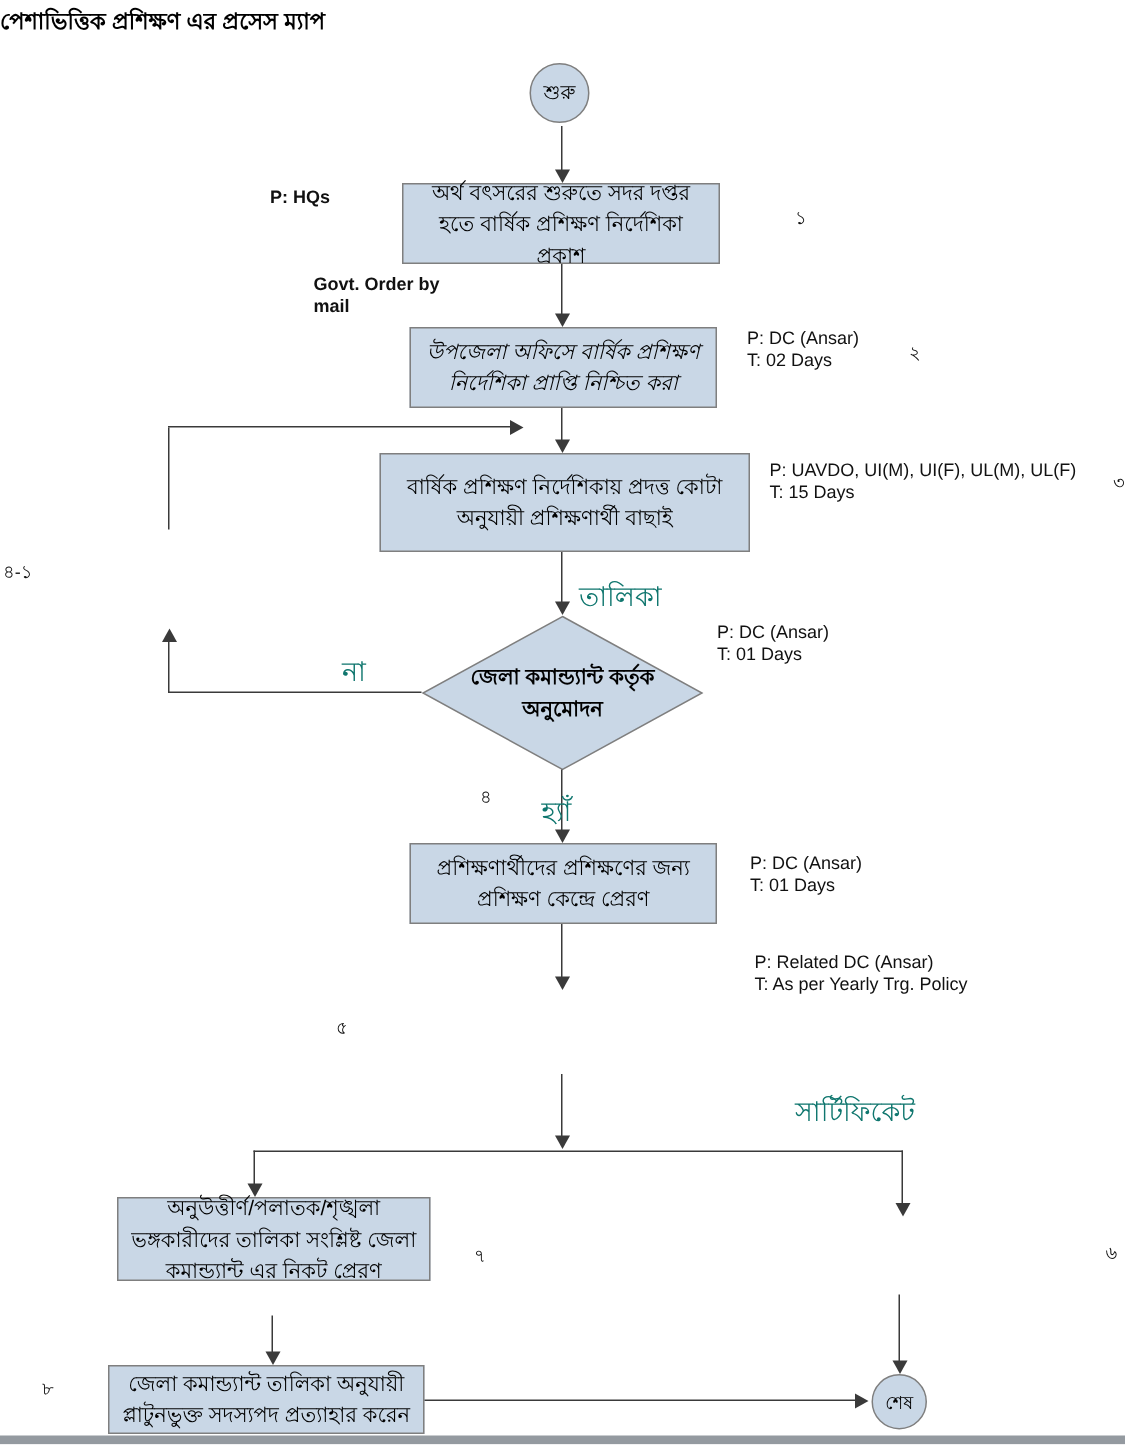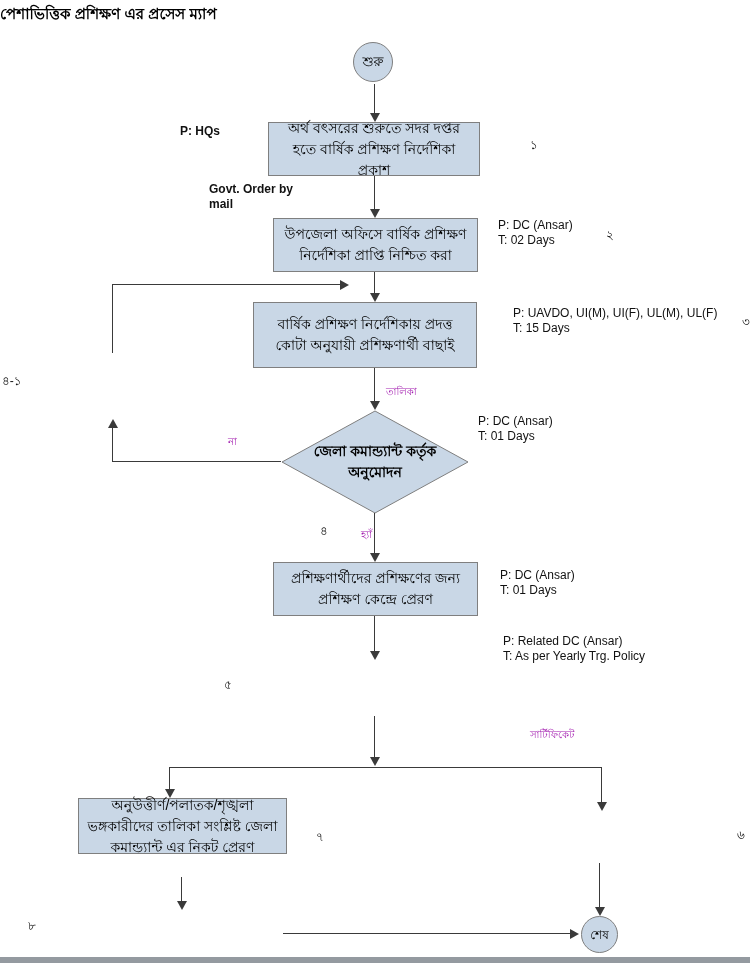--- a/index.html
+++ b/index.html
@@ -30,21 +30,21 @@
   .ah{position:absolute;width:0;height:0;}
   .ah-down{border-left:5px solid transparent;border-right:5px solid transparent;border-top:9px solid var(--line);}
   .ah-up{border-left:5px solid transparent;border-right:5px solid transparent;border-bottom:9px solid var(--line);}
   .ah-right{border-top:5px solid transparent;border-bottom:5px solid transparent;border-left:9px solid var(--line);}
   .ann{
     position:absolute;font-size:12px;line-height:1.25;
     white-space:pre-line;color:#111;
   }
   .ann-bold{font-weight:bold;}
   .num{position:absolute;font-size:12px;color:#111;}
-  .elabel{position:absolute;font-size:10px;color:#a21caf;}
+  .elabel{position:absolute;font-size:18px;color:#0f766e;}
   .diamond-wrap{position:absolute;font-weight:bold;}
   .diamond-wrap svg{display:block;}
   .diamond-text{
     position:absolute;inset:0;display:flex;align-items:center;justify-content:center;
     text-align:center;font-size:14px;line-height:1.5;padding:0 26px;
   }
   .bottom-strip{position:absolute;left:0;top:957px;width:750px;height:6px;background:#949aa0;}
 </style>
 </head>
 <body style="--node-fill: #c9d7e6; --node-border: #7f7f7f; --line: #3a3a3a;">
@@ -60,33 +60,33 @@
 
   <div class="node" style="left:268px;top:122px;width:212px;height:54px;">অর্থ বৎসরের শুরুতে সদর দপ্তর হতে বার্ষিক প্রশিক্ষণ নির্দেশিকা প্রকাশ</div>
   <div class="num" style="left:530px;top:136px;">১</div>
   <div class="ann" style="left:180px;top:124px;font-weight:bold;">P: HQs</div>
   <div class="ann ann-bold" style="left:209px;top:182px;">Govt. Order by
 mail</div>
 
   <div class="vline" style="left:374px;top:176px;height:34px;"></div>
   <div class="ah ah-down" style="left:370px;top:209px;"></div>
 
-  <div class="node" style="left:273px;top:218px;width:205px;height:54px;">উপজেলা অফিসে বার্ষিক প্রশিক্ষণ নির্দেশিকা প্রাপ্তি নিশ্চিত করা</div>
+  <div class="node" style="left:273px;top:218px;width:205px;height:54px;font-style:italic;">উপজেলা অফিসে বার্ষিক প্রশিক্ষণ নির্দেশিকা প্রাপ্তি নিশ্চিত করা</div>
   <div class="ann" style="left:498px;top:218px;">P: DC (Ansar)
 T: 02 Days</div>
   <div class="num" style="left:606px;top:226px;">২</div>
 
   <div class="vline" style="left:374px;top:272px;height:23px;"></div>
   <div class="ah ah-down" style="left:370px;top:293px;"></div>
 
   <div class="vline" style="left:112px;top:285px;height:68px;"></div>
   <div class="hline" style="left:112px;top:284px;width:228px;"></div>
   <div class="ah ah-right" style="left:340px;top:280px;"></div>
 
-  <div class="node" style="left:253px;top:302px;width:224px;height:66px;">বার্ষিক প্রশিক্ষণ নির্দেশিকায় প্রদত্ত কোটা অনুযায়ী প্রশিক্ষণার্থী বাছাই</div>
+  <div class="node" style="left:253px;top:302px;width:247px;height:66px;">বার্ষিক প্রশিক্ষণ নির্দেশিকায় প্রদত্ত কোটা অনুযায়ী প্রশিক্ষণার্থী বাছাই</div>
   <div class="ann" style="left:513px;top:306px;">P: UAVDO, UI(M), UI(F), UL(M), UL(F)
 T: 15 Days</div>
   <div class="num" style="left:742px;top:313px;">৩</div>
 
   <div class="vline" style="left:374px;top:368px;height:34px;"></div>
   <div class="ah ah-down" style="left:370px;top:401px;"></div>
   <div class="elabel" style="left:386px;top:384px;">তালিকা</div>
 
   <div class="num" style="left:2px;top:372px;">৪-১</div>
 
@@ -132,20 +132,21 @@
   <div class="ah ah-down" style="left:597px;top:802px;"></div>
 
   <div class="node" style="left:78px;top:798px;width:209px;height:56px;">অনুউত্তীর্ণ/পলাতক/শৃঙ্খলা ভঙ্গকারীদের তালিকা সংশ্লিষ্ট জেলা কমান্ড্যান্ট এর নিকট প্রেরণ</div>
   <div class="num" style="left:316px;top:828px;">৭</div>
 
   <div class="num" style="left:737px;top:826px;">৬</div>
 
   <div class="vline" style="left:181px;top:877px;height:26px;"></div>
   <div class="ah ah-down" style="left:177px;top:901px;"></div>
 
+  <div class="node" style="left:72px;top:910px;width:211px;height:46px;">জেলা কমান্ড্যান্ট তালিকা অনুযায়ী প্লাটুনভুক্ত সদস্যপদ প্রত্যাহার করেন</div>
   <div class="num" style="left:28px;top:917px;">৮</div>
 
   <div class="vline" style="left:599px;top:863px;height:45px;"></div>
   <div class="ah ah-down" style="left:595px;top:907px;"></div>
 
   <div class="hline" style="left:283px;top:933px;width:288px;"></div>
   <div class="ah ah-right" style="left:570px;top:929px;"></div>
 
   <div class="node circle" style="left:581px;top:916px;width:37px;height:37px;font-size:12px;">শেষ</div>
 

